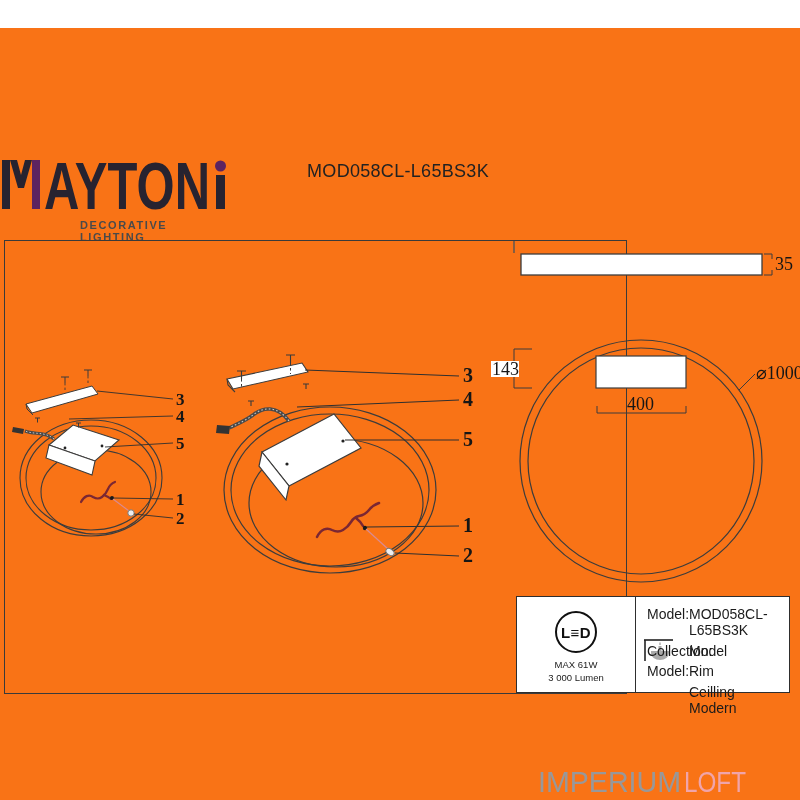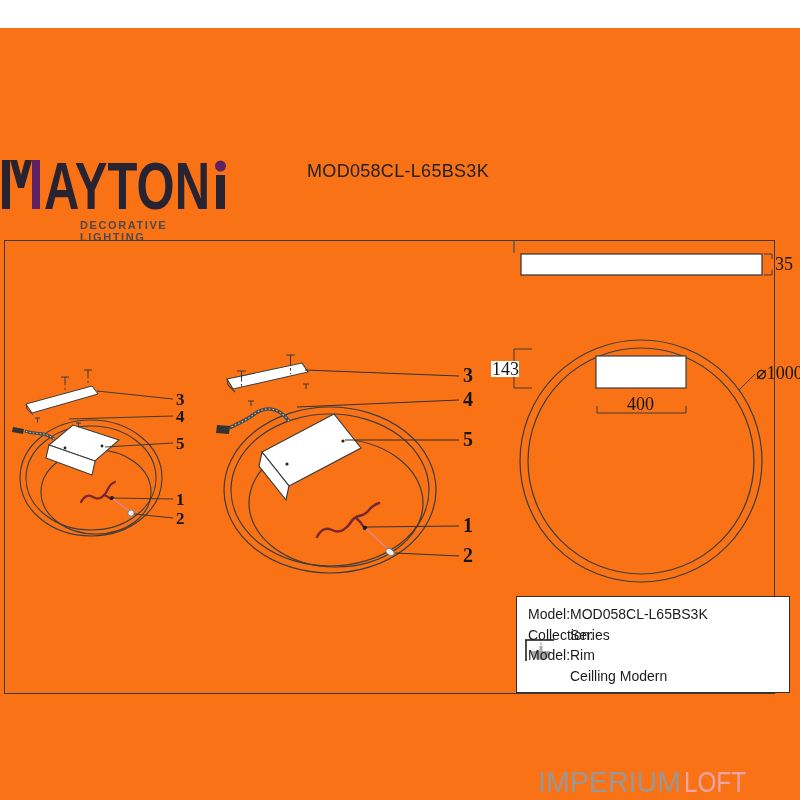--- a/index.html
+++ b/index.html
@@ -12,21 +12,21 @@
 
   
   .brand{position:absolute;left:2px;top:128px;width:236px;height:60px;}
   .tagline{position:absolute;left:80px;top:191px;width:140px;
            font-size:11px;font-weight:bold;letter-spacing:1.6px;color:#4a4a4a;}
   .titleblock{position:absolute;left:288px;top:130px;width:220px;text-align:center;}
   .titleblock h1{font-size:29px;font-weight:400;color:#111;letter-spacing:.2px;}
   .titleblock .model{font-size:18px;color:#222;margin-top:3px;letter-spacing:.3px;}
 
   
-  .panel{position:absolute;left:4px;top:212px;width:771px;height:454px;border:1.6px solid #3a3a3a;}
+  .panel{position:absolute;left:4px;top:212px;width:623px;height:454px;border:1.6px solid #3a3a3a;}
   .panel svg.drawing{position:absolute;left:0;top:0;overflow:visible;}
 
   text.dim{font-family:"Liberation Serif","DejaVu Serif",serif;font-size:18px;fill:#161616;}
   text.part{font-family:"Liberation Serif","DejaVu Serif",serif;font-weight:bold;fill:#161616;}
 
   
   .spec{position:absolute;left:511px;top:355px;width:274px;height:97px;
         border:1.4px solid #2e2e2e;display:flex;background:#fff;}
   .spec .cell-led{width:119px;border-right:1.4px solid #2e2e2e;display:flex;flex-direction:column;
         align-items:center;justify-content:flex-start;padding-top:14px;}
@@ -181,28 +181,35 @@
         </g>
         <text class="part" font-size="20" x="464" y="355">3</text>
         <text class="part" font-size="20" x="464" y="379">4</text>
         <text class="part" font-size="20" x="464" y="419">5</text>
         <text class="part" font-size="20" x="464" y="505">1</text>
         <text class="part" font-size="20" x="464" y="535">2</text>
       </g>
     </svg>
 
     <div class="spec">
+      <div class="cell-led">
+        <div class="led-circle">L≡D</div>
+        <div class="led-sub">
+          <div>MAX 61W</div>
+          <div>3 000 Lumen</div>
+        </div>
+      </div>
       <div class="cell-info">
         <div class="spec-row">
           <span class="lbl">Model:</span>
           <span class="val">MOD058CL-L65BS3K</span>
         </div>
         <div class="spec-row">
           <span class="lbl">Collection:</span>
-          <span class="val">Series</span>
+          <span class="val">Model</span>
         </div>
         <div class="spec-row">
           <span class="lbl">Model:</span>
           <span class="val">Rim</span>
         </div>
         <div class="spec-row">
           <span class="lbl"></span>
           <span class="val">Ceilling Modern</span>
         </div>
         <svg class="lamp-icon" width="36" height="26" viewBox="0 0 36 26">

